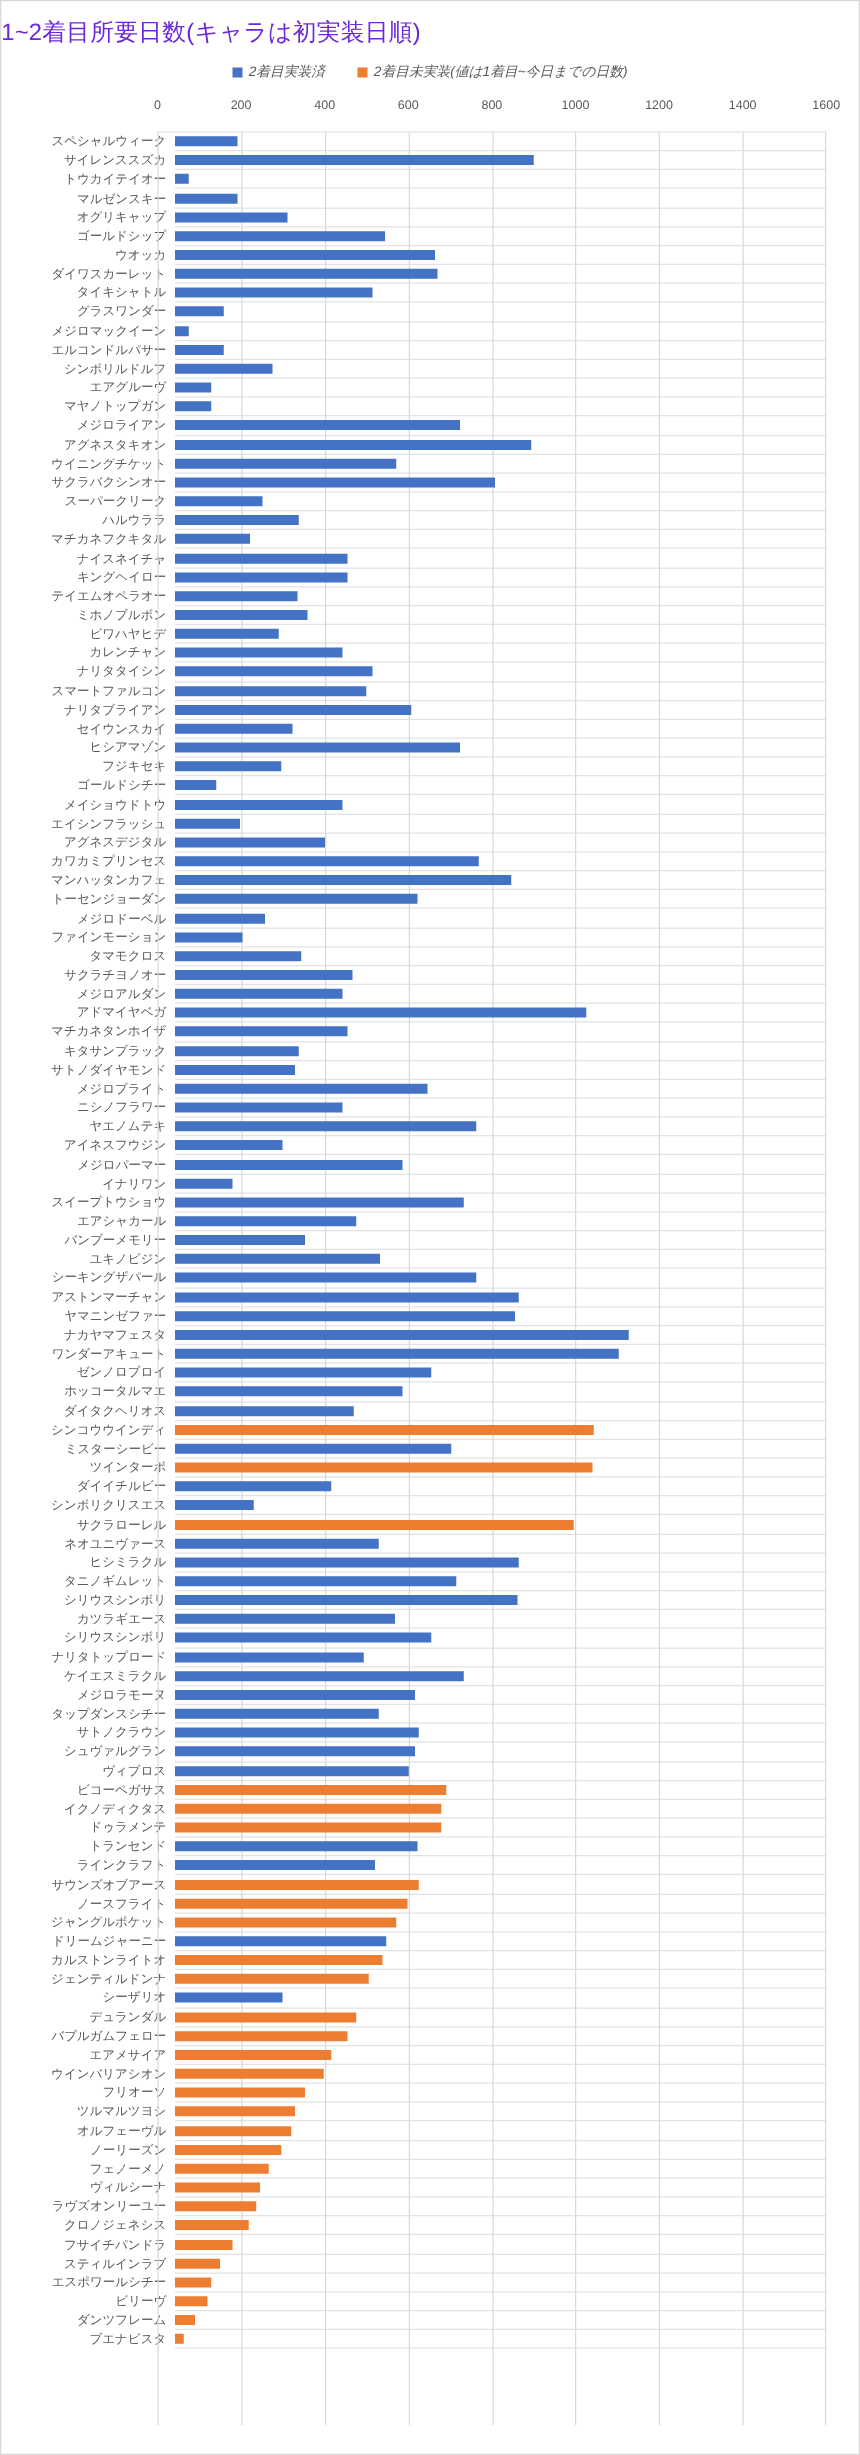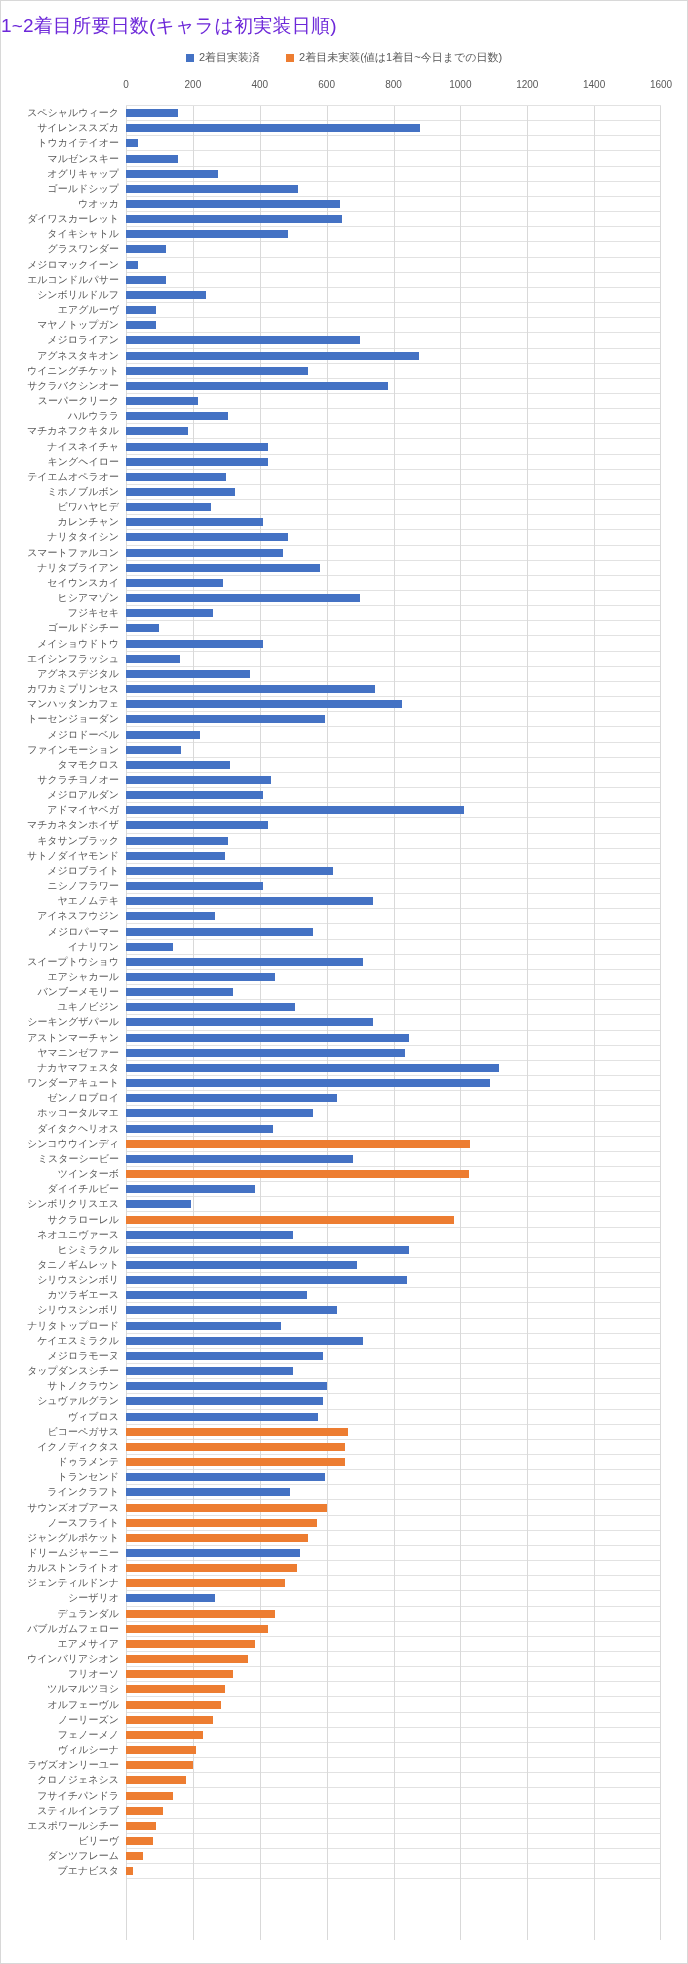--- a/index.html
+++ b/index.html
@@ -14,21 +14,21 @@
   }
   .chart-title{
     position:absolute;top:12px;left:0;right:0;
     text-align:left;
     font-size:19px;color:#6d28d9;
     letter-spacing:0.2px;
   }
   .legend{
     position:absolute;top:49px;left:0;right:0;
     display:flex;justify-content:center;align-items:center;gap:26px;
-    font-size:11px;color:#595959;
+    font-size:11px;color:#595959;font-style:italic;
   }
   .legend-item{display:flex;align-items:center;gap:5px;}
   .swatch{width:8px;height:8px;display:inline-block;}
   .x-axis{
     position:absolute;left:125px;top:78px;width:535px;height:14px;
     font-size:10px;color:#595959;
   }
   .xtick{
     position:absolute;top:0;transform:translateX(-50%);
     white-space:nowrap;
@@ -38,20 +38,21 @@
     border-top:1px solid #e2e2e2;
   }
   .gridline{
     position:absolute;top:0;bottom:0;width:1px;
     background:#d9d9d9;
   }
   .rows{
     position:absolute;inset:0;
     display:grid;
     grid-template-rows:repeat(121, 1fr);
+    padding-left:14px;
   }
   .row{
     position:relative;
     box-sizing:border-box;
     border-bottom:1px solid #e2e2e2;
     display:flex;align-items:center;
   }
   .cat{
     position:absolute;right:100%;margin-right:7px;
     top:50%;transform:translateY(-50%);

